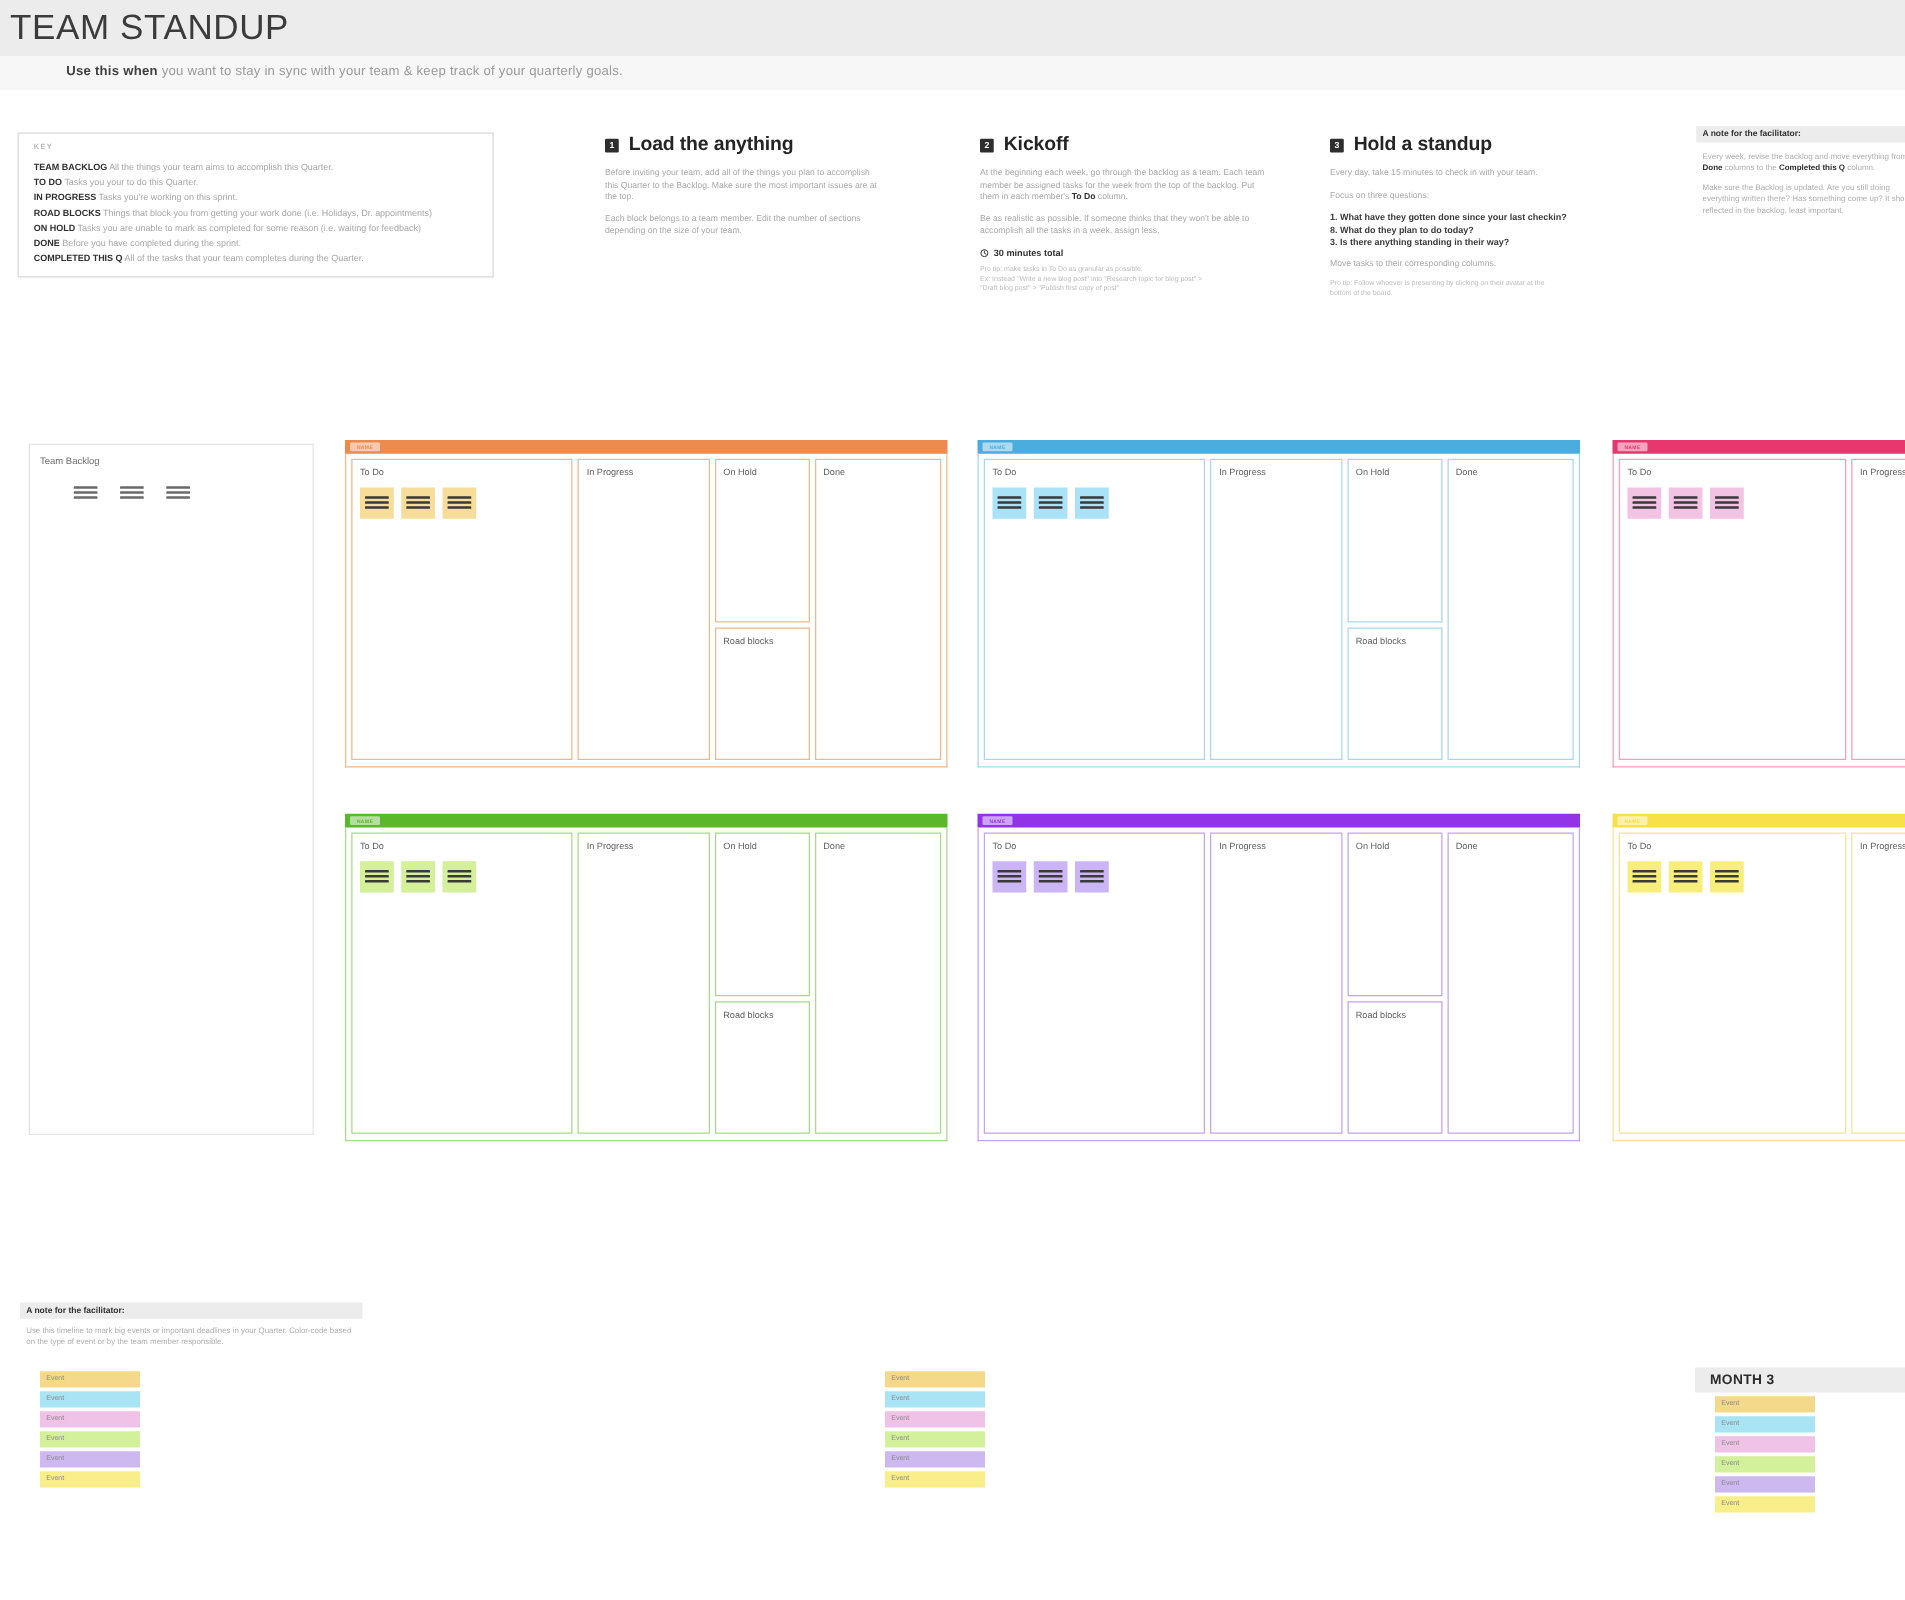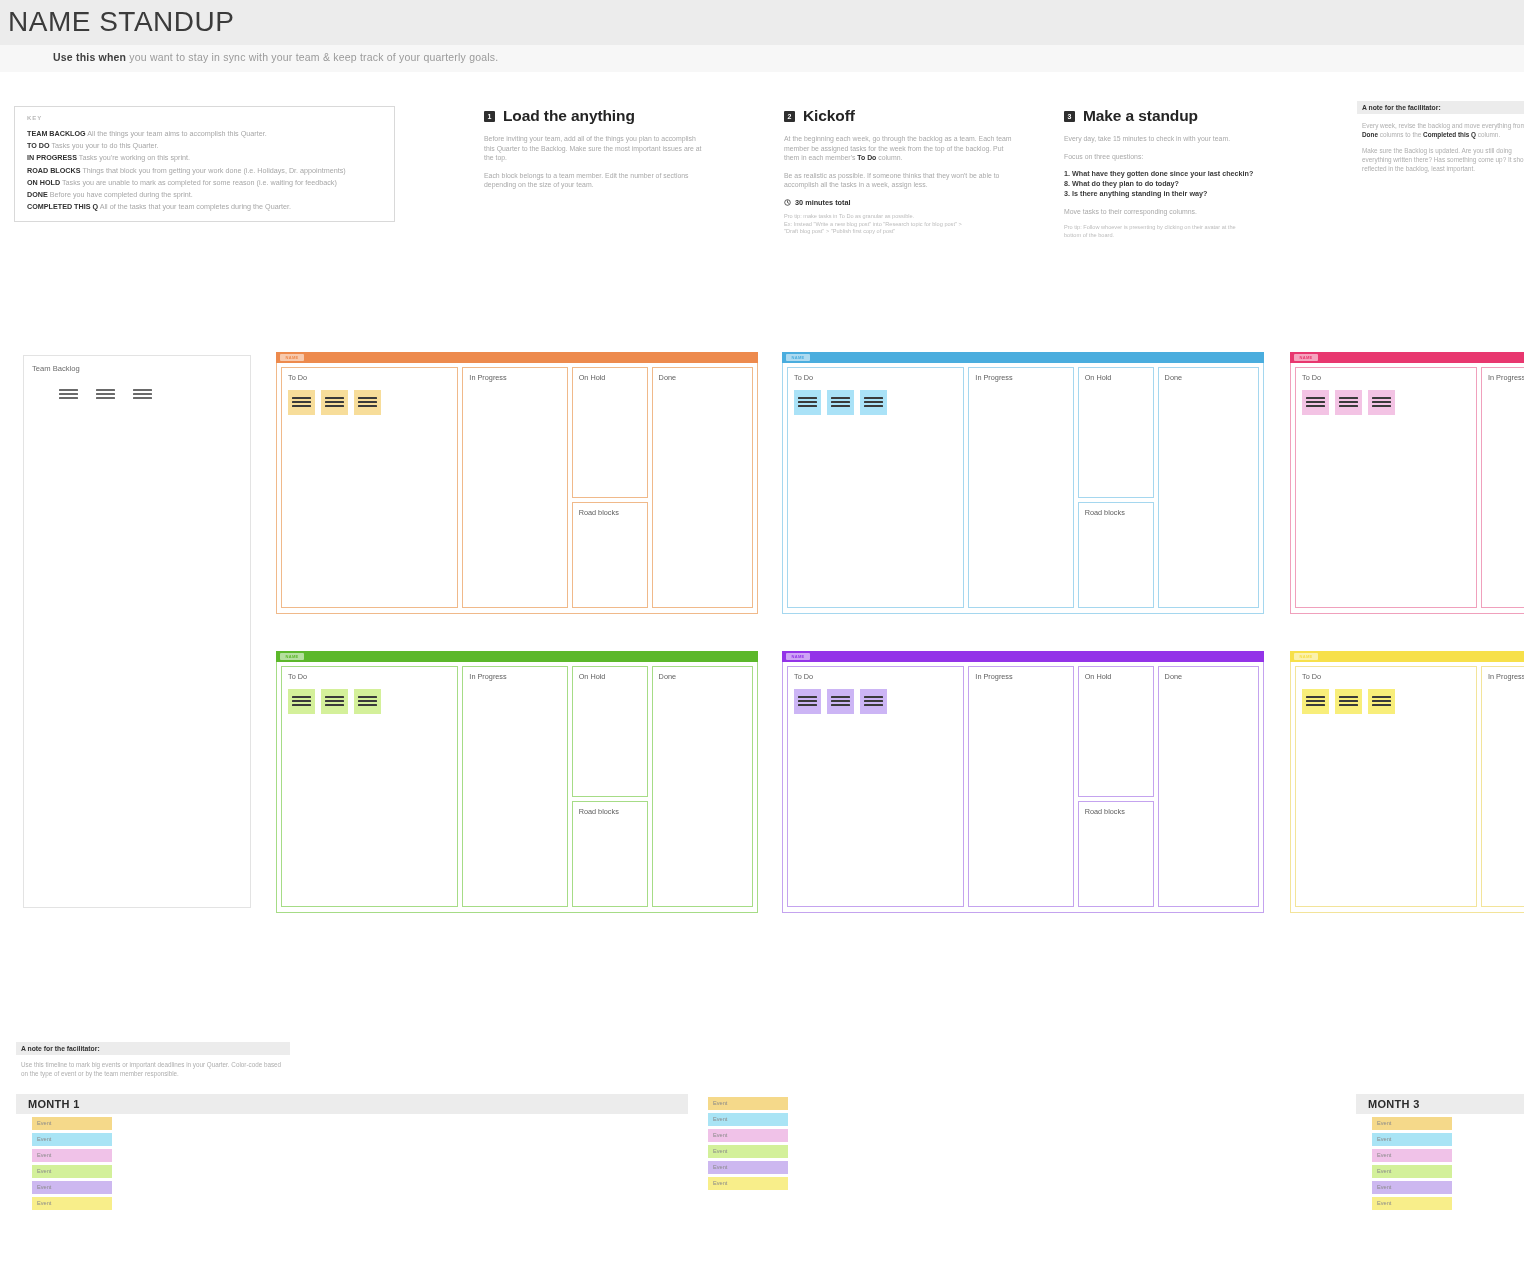--- a/index.html
+++ b/index.html
@@ -123,21 +123,21 @@
     height:13px; width:80px; margin-top:3px; margin-left:16px;
     font-size:5.6px; color:#8a8a8a; line-height:13px; padding-left:5px;
   }
 </style>
 </head>
 <body>
 
 <div class="page">
 
   <div class="title-bar"></div>
-  <div class="page-title">NAME STANDUP</div>
+  <div class="page-title">TEAM STANDUP</div>
   <div class="subtitle-bar"></div>
   <div class="subtitle">
     <b>Use this when</b><span> you want to stay in sync with your team &amp; keep track of your quarterly goals.</span>
   </div>
 
   <div class="key-box">
     <div class="key-label">KEY</div>
     <div class="key-list" id="key-list">
         <div class="key-row"><b>TEAM BACKLOG</b><span>  All the things your team aims to accomplish this Quarter.</span></div>
         <div class="key-row"><b>TO DO</b><span>  Tasks you your to do this Quarter.</span></div>
@@ -173,21 +173,21 @@
       </div>
       <div>
         <div class="instr-tip">Pro tip: make tasks in To Do as granular as possible.</div>
         <div class="instr-tip">Ex: Instead "Write a new blog post" into "Research topic for blog post" &gt;</div>
         <div class="instr-tip">"Draft blog post" &gt; "Publish first copy of post"</div>
       </div>
     </div>
   <div class="instr" id="instr-2" style="left:1064px; top:107px; width:232px;">
       <div class="instr-head">
         <div class="instr-num">3</div>
-        <div class="instr-title">Make a standup</div>
+        <div class="instr-title">Hold a standup</div>
       </div>
       <div class="instr-p">Every day, take 15 minutes to check in with your team.</div>
       <div class="instr-p">Focus on three questions:</div>
       <div style="margin-bottom: 8px;">
         <div class="instr-q">1. What have they gotten done since your last checkin?</div>
         <div class="instr-q">8. What do they plan to do today?</div>
         <div class="instr-q">3. Is there anything standing in their way?</div>
       </div>
       <div class="instr-p">Move tasks to their corresponding columns.</div>
       <div>
@@ -454,21 +454,20 @@
       </div>
     </div>
 
   <div class="tl-note">
     <div class="tl-note-hdr">A note for the facilitator:</div>
     <div class="tl-note-p">Use this timeline to mark big events or important deadlines in your Quarter. Color-code based on the type of event or by the team member responsible.</div>
   </div>
 
   <div id="months-host">
       <div class="month" style="left: 16px; width: 672px;">
-        <div class="month-hdr">MONTH 1</div>
         <div class="ev" style="background: rgb(245, 217, 138);">Event</div>
         <div class="ev" style="background: rgb(169, 228, 245);">Event</div>
         <div class="ev" style="background: rgb(240, 194, 232);">Event</div>
         <div class="ev" style="background: rgb(211, 240, 154);">Event</div>
         <div class="ev" style="background: rgb(205, 184, 240);">Event</div>
         <div class="ev" style="background: rgb(248, 238, 138);">Event</div>
       </div>
       <div class="month" style="left: 692px; width: 660px;">
         <div class="ev" style="background: rgb(245, 217, 138);">Event</div>
         <div class="ev" style="background: rgb(169, 228, 245);">Event</div>

